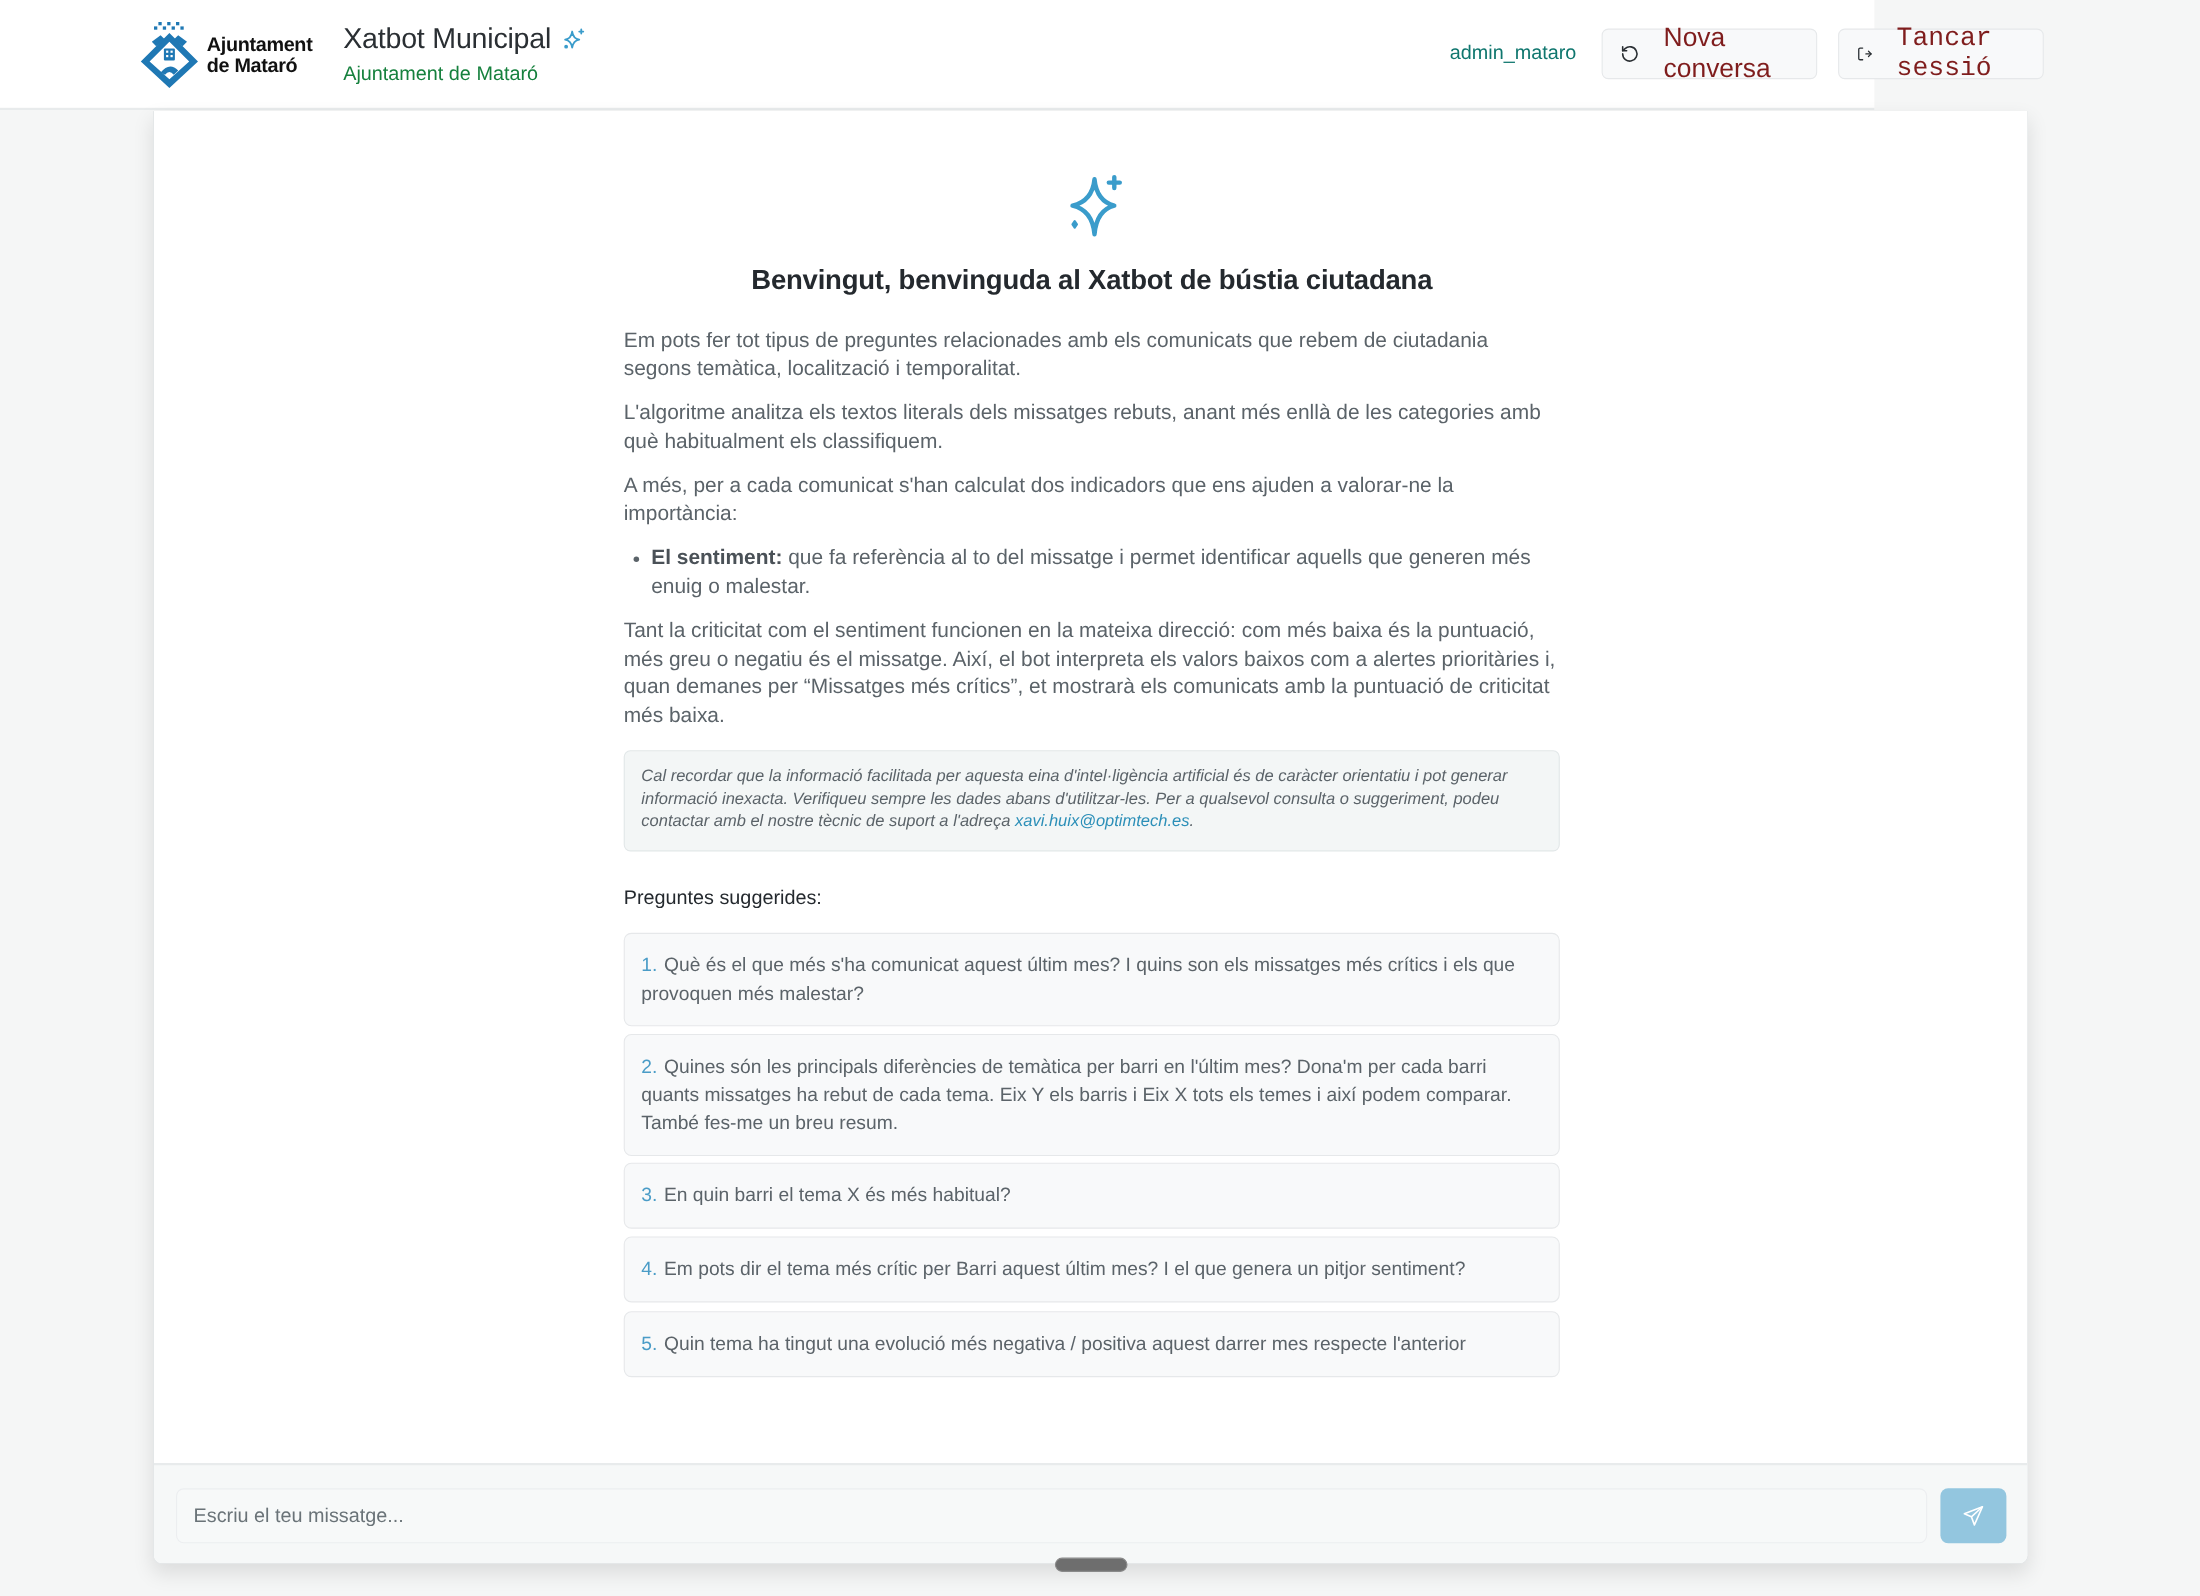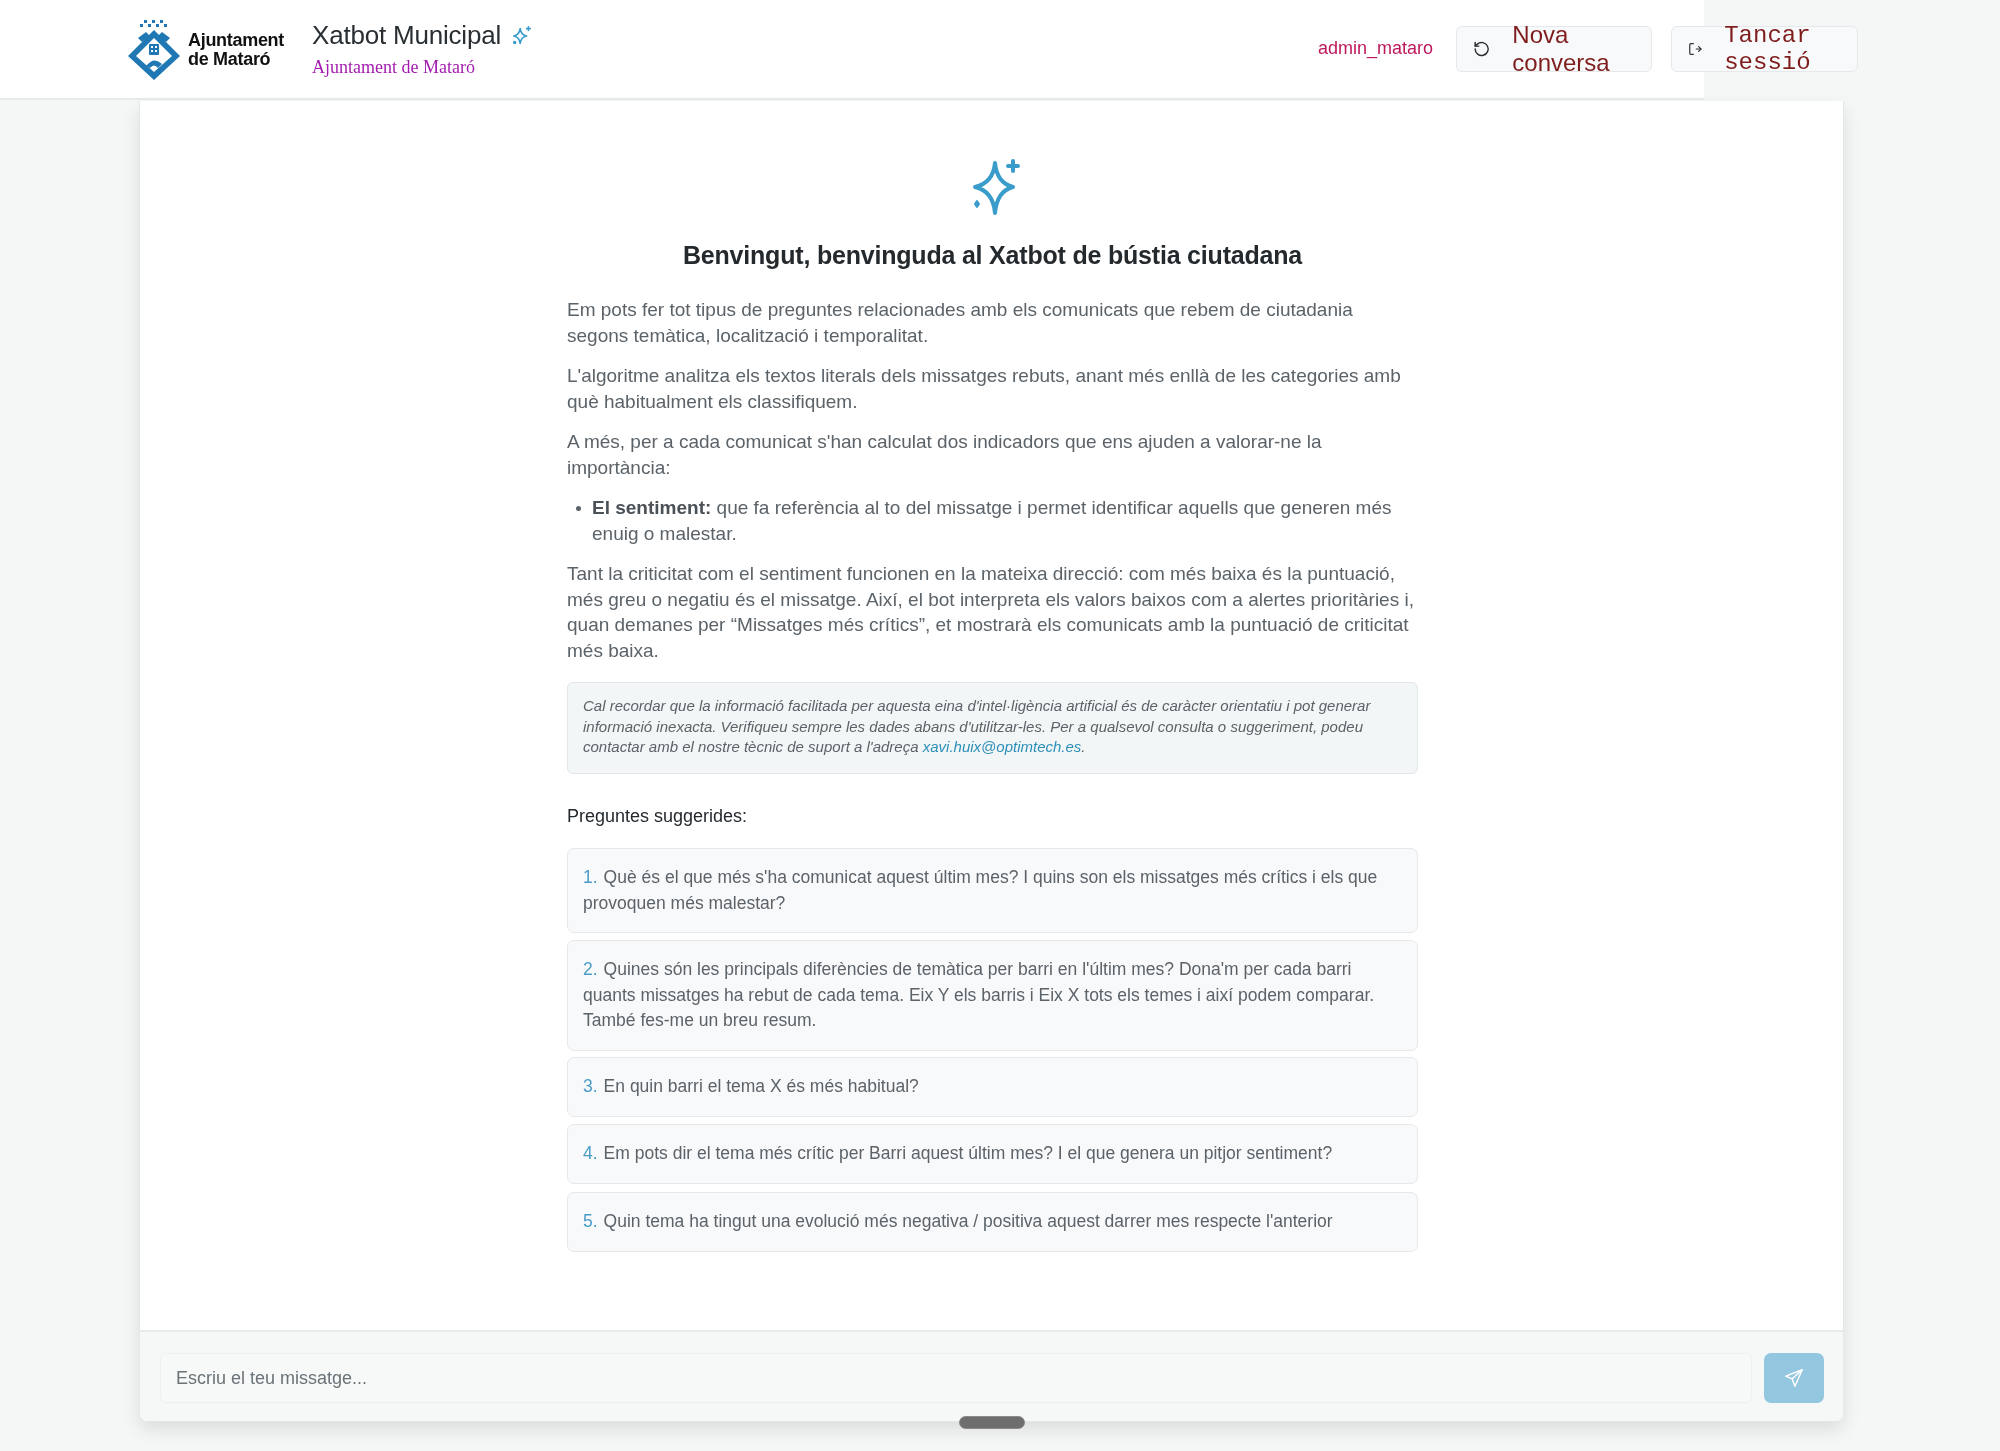--- a/index.html
+++ b/index.html
@@ -6,23 +6,23 @@
   html, body { width: 2000px; height: 1451px; overflow: hidden; }
   body { background: #f5f6f6; font-family: "Liberation Sans", "DejaVu Sans", sans-serif; color: #24292e; position: relative; }
 
   .header { position: absolute; left: 0; top: 0; width: 1704px; height: 100px; background: #ffffff; border-bottom: 2px solid #e8ebec; }
   .logo { position: absolute; left: 124px; top: 18px; width: 160px; height: 64px; display: flex; align-items: center; }
   .logo svg { width: 60px; height: 64px; flex: none; }
   .logo-text { margin-left: 4px; font-size: 18px; font-weight: 700; line-height: 19px; color: #111; letter-spacing: -0.3px; }
   .app-title { position: absolute; left: 312px; top: 20px; display: flex; align-items: center; }
   .app-title .t { font-size: 26px; font-weight: 400; color: #2a2f33; letter-spacing: -0.2px; }
   .app-title svg { margin-left: 10px; width: 22px; height: 22px; }
-  .app-sub { position: absolute; left: 312px; top: 57px; font-size: 18px; color: #a21caf; font-family: Liberation Serif, serif; }
+  .app-sub { position: absolute; left: 312px; top: 57px; font-size: 18px; color: #15803d; }
 
-  .user { position: absolute; left: 1318px; top: 38px; font-size: 18px; color: #be185d; }
+  .user { position: absolute; left: 1318px; top: 38px; font-size: 18px; color: #0f766e; }
   .hbtn { position: absolute; top: 26px; height: 46px; border: 1px solid #e6e8ea; background: #f8f9fa; border-radius: 6px; display: flex; align-items: center; font-size: 24px; color: #7f1d1d; cursor: pointer; }
   .hbtn svg { width: 20px; height: 20px; margin-left: 16px; margin-right: 22px; }
   .btn-new { left: 1456px; width: 196px; }
   .btn-logout { left: 1671px; width: 187px; font-family: Liberation Mono, monospace; }
 
   .card { position: absolute; left: 139px; top: 101px; width: 1705px; height: 1321px; background: #ffffff; border: 1px solid #e4e7e8; border-top: none; border-radius: 0 0 8px 8px; box-shadow: 0 8px 18px rgba(0,0,0,0.10); overflow: hidden; }
 
   .content { position: absolute; left: 427px; top: 0; width: 851px; }
   .hero-icon { position: absolute; left: 400px; top: 56px; width: 62px; height: 62px; }
   .heading { position: absolute; left: 0; top: 140px; width: 851px; text-align: center; font-size: 25px; font-weight: 700; color: #24292e; letter-spacing: -0.2px; }

